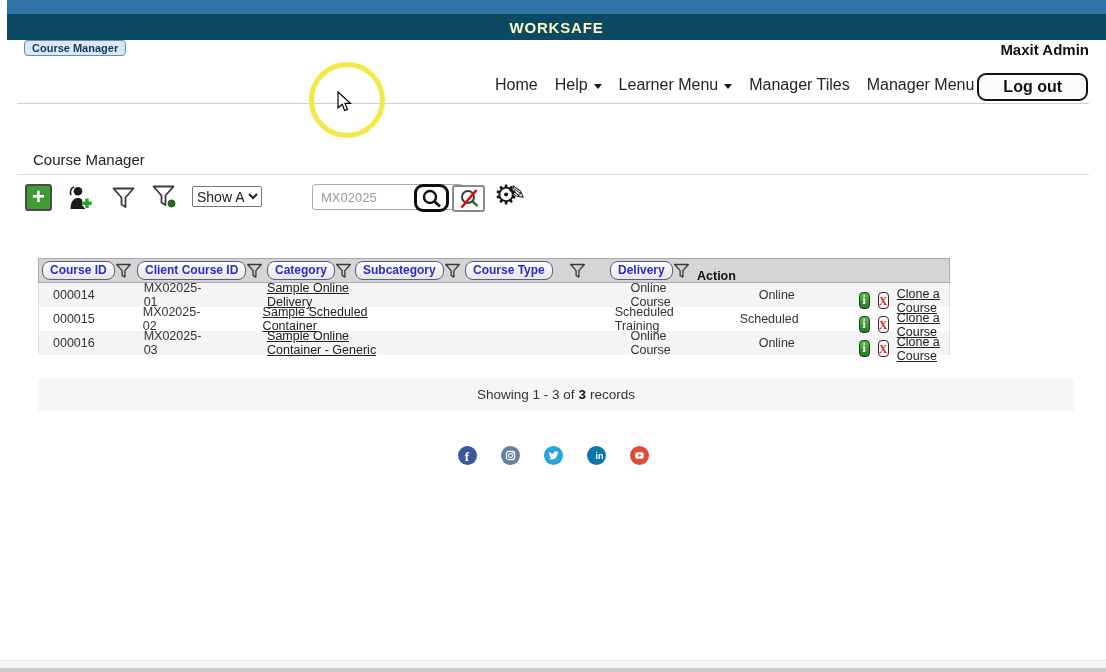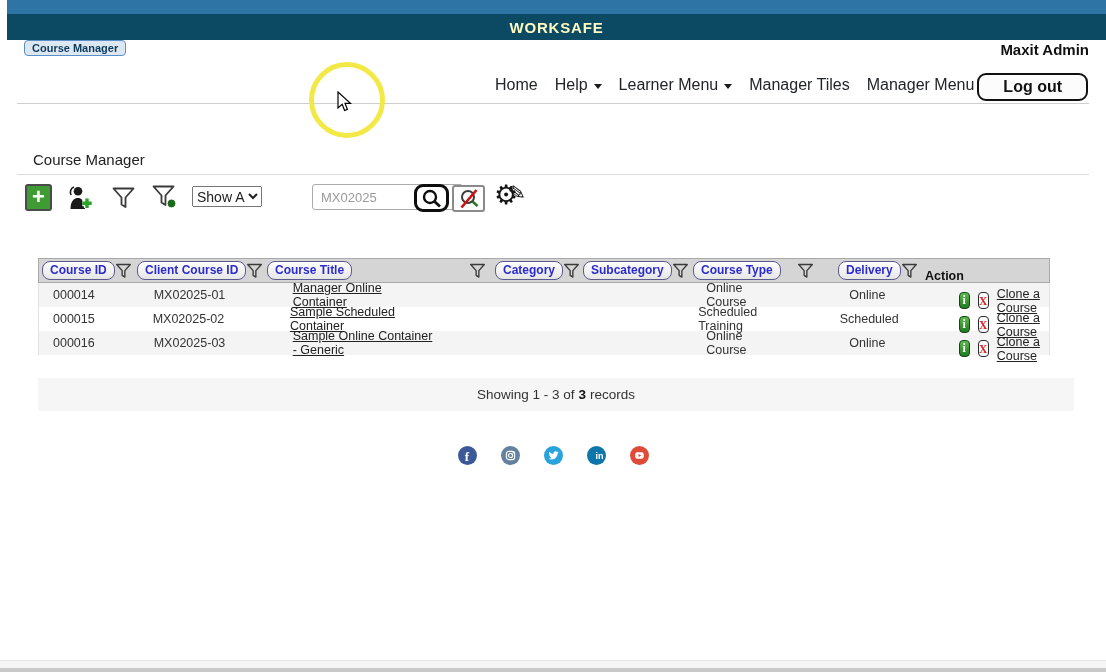--- a/index.html
+++ b/index.html
@@ -46,21 +46,21 @@
     border-radius:3px;padding:0 4px 0 8px;font-size:13px;color:#333;font-family:"Liberation Sans",sans-serif;margin-left:44px;}
   .search-input::placeholder{color:#9a9a9a;opacity:1;}
   .btn-search{position:absolute;left:414px;top:184px;width:35px;height:28px;border:3px solid #0d0d0d;
     border-radius:9px;background:#fff;box-sizing:border-box;display:flex;align-items:center;justify-content:center;padding:0;}
   .btn-clear{position:absolute;left:452px;top:185px;width:33px;height:27px;border:2px solid #8a8a8a;
     border-radius:3px;background:#fdfdfd;box-sizing:border-box;display:flex;align-items:center;justify-content:center;padding:0;}
   .icon-gear{left:494px;top:181px;width:40px;height:32px;}
   .gear-glyph{font-size:27px;color:#141414;position:absolute;left:0;top:-2px;}
   .pencil-glyph{font-size:21px;color:#141414;position:absolute;left:14px;top:0px;transform:rotate(-8deg);}
   
-  .tbl{position:absolute;left:38px;top:258px;width:1012px;}
+  .tbl{position:absolute;left:38px;top:258px;width:912px;}
   .tbl-head{display:flex;align-items:center;height:25px;background:#d5d5d5;
     border:1px solid #a9a9a9;box-sizing:border-box;}
   .col{display:flex;align-items:center;height:100%;box-sizing:border-box;}
   .c1{width:95px;} .c2{width:130px;} .c3{width:228px;} .c4{width:88px;}
   .c5{width:110px;} .c6{width:130px;} .c7{width:82px;margin-left:15px;} .c8{flex:1;margin-top:11px;}
   .pill{margin-left:3px;background:linear-gradient(#fefefe,#e6e6e6);border:1px solid #5a5a8f;
     border-radius:8px;padding:1px 7px 2px;font-size:12px;font-weight:bold;color:#2b2bd0;
     white-space:nowrap;cursor:pointer;}
   .hd-funnel{margin-left:auto;margin-right:6px;cursor:pointer;display:flex;}
   .action-label{margin-left:8px;font-size:12.5px;font-weight:bold;color:#111;}
@@ -191,28 +191,20 @@
       </span>
     </div>
     <div class="col c2">
       <span class="pill">Client Course ID</span>
       <span class="hd-funnel">
         <svg width="17" height="18" viewBox="0 0 25 24">
             <path d="M2.5 2.5 H22.5 L14.5 11.5 V21 L10.5 18.5 V11.5 Z" stroke="#3a3a3a" stroke-width="2" fill="none" stroke-linejoin="round"></path>
           </svg>
       </span>
     </div>
-    <div class="col c3">
-      <span class="pill">Course Title</span>
-      <span class="hd-funnel">
-        <svg width="17" height="18" viewBox="0 0 25 24">
-            <path d="M2.5 2.5 H22.5 L14.5 11.5 V21 L10.5 18.5 V11.5 Z" stroke="#3a3a3a" stroke-width="2" fill="none" stroke-linejoin="round"></path>
-          </svg>
-      </span>
-    </div>
     <div class="col c4">
       <span class="pill">Category</span>
       <span class="hd-funnel">
         <svg width="17" height="18" viewBox="0 0 25 24">
             <path d="M2.5 2.5 H22.5 L14.5 11.5 V21 L10.5 18.5 V11.5 Z" stroke="#3a3a3a" stroke-width="2" fill="none" stroke-linejoin="round"></path>
           </svg>
       </span>
     </div>
     <div class="col c5">
       <span class="pill">Subcategory</span>
@@ -245,21 +237,21 @@
 
   <div class="tbl-body">
     <div class="row">
       <div class="cell c1">
           <span>000014</span>
         </div>
       <div class="cell c2">
           <span>MX02025-01</span>
         </div>
       <div class="cell c3">
-          <a>Manager Online Container</a>
+          <a>Sample Online Delivery</a>
         </div>
       <div class="cell c4">
           <span></span>
         </div>
       <div class="cell c5">
           <span></span>
         </div>
       <div class="cell c6">
           <span>Online Course</span>
         </div>

